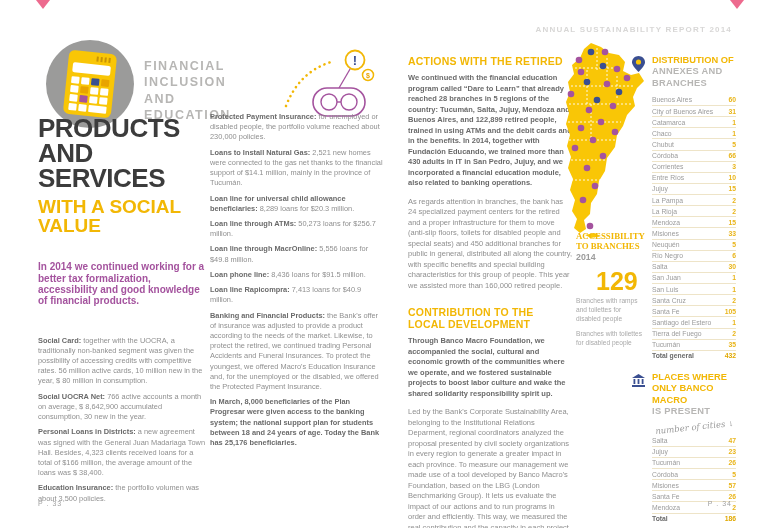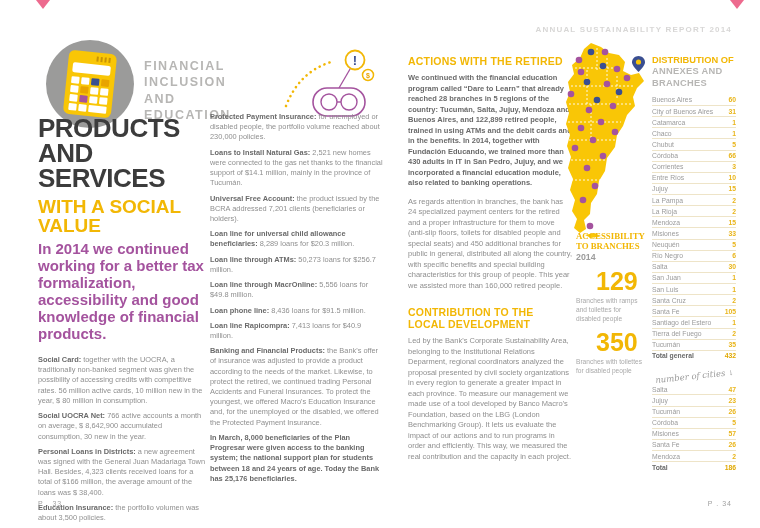--- a/index.html
+++ b/index.html
@@ -15,22 +15,22 @@
   .report-header{position:absolute;top:25px;right:28px;font-size:8px;font-weight:bold;
                  letter-spacing:1.2px;color:#d8d7d6;}
 
   
   .brand{position:absolute;left:44px;top:38px;width:92px;height:92px;}
   .section-label{position:absolute;left:144px;top:58px;width:118px;font-size:12.5px;
                  font-weight:700;letter-spacing:1.5px;color:#b7b6b4;line-height:1.3;}
   .left-page{position:absolute;left:38px;top:116px;width:168px;}
   .title{font-size:26px;font-weight:800;color:#3c3c3c;line-height:.97;letter-spacing:-.5px;}
   .subtitle{margin-top:5px;font-size:19px;font-weight:800;color:#f2b705;line-height:1.02;width:152px;}
-  .intro{margin-top:6px;font-size:15px;font-weight:700;color:#a4539e;line-height:1.13;}
-  .body-items{margin-top:12px;}
+  .intro{margin-top:26px;font-size:10px;font-weight:700;color:#a4539e;line-height:1.13;}
+  .body-items{margin-top:29px;}
   .item{font-size:7.4px;line-height:1.38;color:#8f8f8f;margin:0 0 5px;}
   .item b{color:#6a6a6a;}
 
   
   .glasses{position:absolute;left:283px;top:48px;}
   .middle-col{position:absolute;left:210px;top:112px;width:174px;}
   .closing{font-size:7.4px;line-height:1.38;color:#6a6a6a;font-weight:700;margin:2px 0 4px;}
 
   
   .main-col{position:absolute;left:408px;top:55px;width:165px;}
@@ -148,21 +148,20 @@
     </svg>
   </div>
 
   <div class="middle-col">
     <div>
 
         <p class="item"><b>Protected Payment Insurance:</b> <span>for unemployed or disabled people, the portfolio volume reached about 230,000 policies.</span></p>
 
         <p class="item"><b>Loans to Install Natural Gas:</b> <span>2,521 new homes were connected to the gas net thanks to the financial support of $14.1 million, mainly in the province of Tucumán.</span></p>
 
-        <p class="item"><b>Universal Free Account:</b> <span>the product issued by the BCRA addressed 7,201 clients (beneficiaries or holders).</span></p>
 
         <p class="item"><b>Loan line for universal child allowance beneficiaries:</b> <span>8,289 loans for $20.3 million.</span></p>
 
         <p class="item"><b>Loan line through ATMs:</b> <span>50,273 loans for $256.7 million.</span></p>
 
         <p class="item"><b>Loan line through MacrOnline:</b> <span>5,556 loans for $49.8 million.</span></p>
 
         <p class="item"><b>Loan phone line:</b> <span>8,436 loans for $91.5 million.</span></p>
 
         <p class="item"><b>Loan line Rapicompra:</b> <span>7,413 loans for $40.9 million.</span></p>
@@ -173,20 +172,21 @@
   </div>
 
   <div class="main-col">
     <div class="sec">
       <h2>ACTIONS WITH THE RETIRED</h2>
       <p class="lead">We continued with the financial education program called “Dare to Learn” that already reached 28 branches in 5 regions of the country: Tucumán, Salta, Jujuy, Mendoza and Buenos Aires, and 122,899 retired people, trained in using ATMs and the debit cards and in the benefits. In 2014, together with Fundación Educando, we trained more than 430 adults in IT in San Pedro, Jujuy, and we incorporated a financial education module, also related to banking operations.</p>
       <p class="bodytext">As regards attention in branches, the bank has 24 specialized payment centers for the retired and a proper infrastructure for them to move (anti-slip floors, toilets for disabled people and special seats) and 450 additional branches for public in general, distributed all along the country, with specific benefits and special building characteristics for this group of people. This year we assisted more than 160,000 retired people.</p>
     </div>
     <div class="sec">
       <h2>CONTRIBUTION TO THE LOCAL DEVELOPMENT</h2>
+      <p class="lead">Through Banco Macro Foundation, we accompanied the social, cultural and economic growth of the communities where we operate, and we fostered sustainable projects to boost labor culture and wake the shared solidarity responsibility spirit up.</p>
       <p class="bodytext">Led by the Bank's Corporate Sustainability Area, belonging to the Institutional Relations Deparment, regional coordinators analyzed the proposal presented by civil society organizations in every region to generate a greater impact in each province. To measure our management we made use of a tool developed by Banco Macro's Foundation, based on the LBG (London Benchmarking Group). It lets us evaluate the impact of our actions and to run programs in order and efficiently. This way, we measured the real contribution and the capacity in each project.</p>
     </div>
   </div>
 
   <div class="map">
     <svg width="94" height="200" viewBox="0 0 94 200">
       <polygon fill="#f9c606" points="34,3 44,7 52,13 62,15 68,22 66,31 74,35 82,33 87,41 80,48 76,57 78,66 70,75 66,86 60,95 58,107 50,118 48,131 42,141 40,154 34,163 33,174 27,180 29,189 23,193 17,188 20,179 15,171 18,160 13,150 16,139 11,128 14,117 10,106 13,95 9,84 12,73 9,62 13,52 11,42 17,34 15,25 23,18 27,9"></polygon>
       <path d="M28,195 l9,-2 7,3 -10,2 z" fill="#f9c606"></path>
       <g stroke="#ffffff" stroke-width="1" stroke-dasharray="2,2" fill="none" opacity="0.9">
         <path d="M18,28 H62"></path>
@@ -232,21 +232,20 @@
   </div>
 
   <div class="access">
     <h3>ACCESSIBILITY TO BRANCHES</h3>
     <div class="year">2014</div>
     <div class="stat">
       <div class="stat-value">129</div>
       <div class="stat-caption">Branches with ramps and toilettes for disabled people</div>
     </div>
     <div class="stat">
-      <div class="stat-value">350</div>
       <div class="stat-caption">Branches with toilettes for disabled people</div>
     </div>
   </div>
 
   <div class="sidebar">
 
     <div>
       <div class="sb-header">
         <span class="sb-icon">
           <svg width="13" height="16" viewBox="0 0 13 16">
@@ -374,20 +373,33 @@
             <span class="tval">35</span>
           </div>
         </div>
       <div class="trow total">
         <span class="tname">Total general</span>
         <span class="tval">432</span>
       </div>
     </div>
 
     <div class="places">
+      <div class="sb-header">
+        <span class="sb-icon">
+          <svg width="13" height="13" viewBox="0 0 13 13">
+            <polygon points="6.5,0 13,4 0,4" fill="#3a4f91"></polygon>
+            <rect x="1.5" y="5" width="1.8" height="5" fill="#3a4f91"></rect>
+            <rect x="5.6" y="5" width="1.8" height="5" fill="#3a4f91"></rect>
+            <rect x="9.7" y="5" width="1.8" height="5" fill="#3a4f91"></rect>
+            <rect x="0" y="11" width="13" height="2" fill="#3a4f91"></rect>
+          </svg>
+        </span>
+        <div class="sb-h-strong">PLACES WHERE ONLY BANCO MACRO</div>
+        <div class="sb-h-rest">IS PRESENT</div>
+      </div>
       <div class="note"><span>number of cities</span> <span class="arrow">↓</span></div>
       <div>
 
           <div class="trow">
             <span class="tname">Salta</span>
             <span class="tval">47</span>
           </div>
 
           <div class="trow">
             <span class="tname">Jujuy</span>

